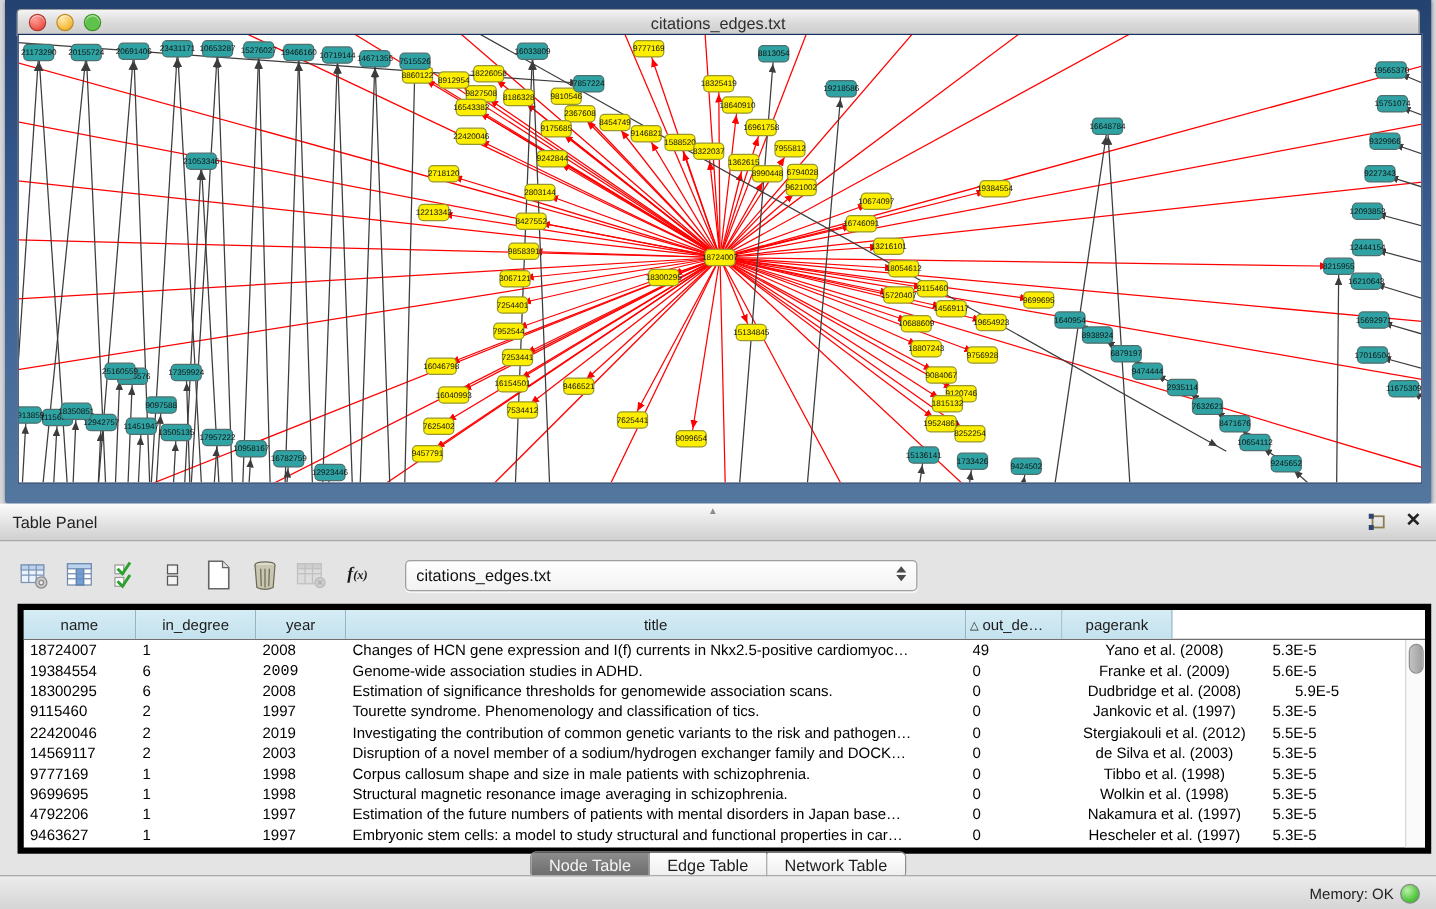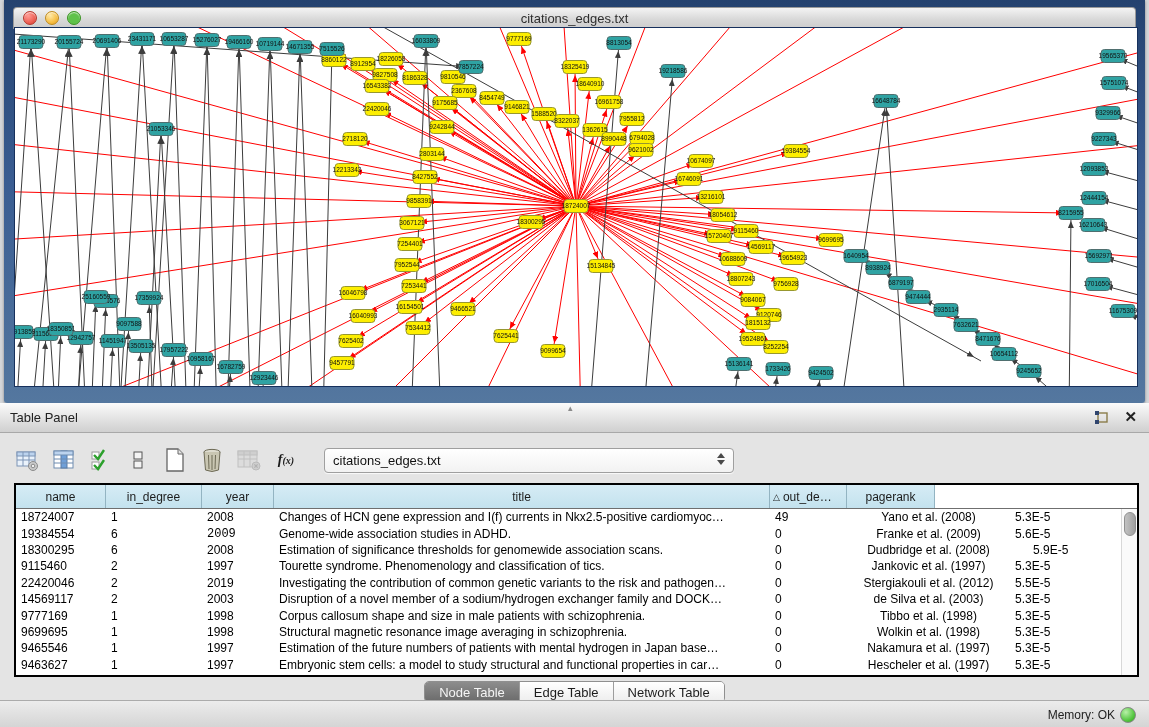--- a/index.html
+++ b/index.html
@@ -40,21 +40,21 @@
   .dropdown{margin-left:14px;width:392px;height:23px;background:linear-gradient(180deg,#ffffff,#f2f2f2);
     border:1px solid #9f9f9f;border-radius:4px;display:flex;align-items:center;
     font-size:13px;color:#111;padding:0 8px;position:relative;cursor:pointer;
     box-shadow:0 1px 1px rgba(255,255,255,.8);}
   .dd-arrows{position:absolute;right:8px;top:4px;display:flex;flex-direction:column;gap:2px;}
   .dd-arrows i{display:block;width:0;height:0;border-left:4px solid transparent;border-right:4px solid transparent;}
   .dd-arrows .up{border-bottom:5px solid #4a4a4a;}
   .dd-arrows .down{border-top:5px solid #4a4a4a;}
   
   .grid-box{position:absolute;left:14px;top:80px;width:1121px;height:190px;
-    background:#ffffff;border:2px solid #000000;overflow:hidden;}
+    background:#ffffff;border:5px solid #000000;overflow:hidden;}
   .grid-head{display:flex;height:23px;border-bottom:1px solid #6f6f6f;background:#fff;}
   .gh-cell{background:linear-gradient(180deg,#d6ecf5,#c3e2ee);border-right:1px solid #93b4c2;
     font-size:12px;color:#1c1c1c;display:flex;align-items:center;justify-content:center;
     box-sizing:border-box;overflow:hidden;white-space:nowrap;}
   .gh-cell.left{justify-content:flex-start;padding-left:3px;}
   .sort-tri{font-size:9px;margin-right:3px;color:#222;}
   .grid-body{position:absolute;left:0;top:24px;right:15px;bottom:0;overflow:hidden;}
   .grow{display:flex;height:16.4px;align-items:center;}
   .gcell{font-size:12px;color:#000;white-space:nowrap;overflow:hidden;box-sizing:border-box;
     padding-left:5px;flex-shrink:0;}
@@ -908,24 +908,24 @@
         <div class="grow">
           <div class="gcell" style="width: 90px;">9699695</div>
           <div class="gcell" style="width: 96px;">1</div>
           <div class="gcell" style="width: 72px;">1998</div>
           <div class="gcell" style="width: 496px;">Structural magnetic resonance image averaging in schizophrenia.</div>
           <div class="gcell" style="width: 77px;">0</div>
           <div class="gcell center" style="width: 163px;">Wolkin et al. (1998)</div>
           <div class="gcell" style="width: 88px;">5.3E-5</div>
         </div>
         <div class="grow">
-          <div class="gcell" style="width: 90px;">9465546</div>
+          <div class="gcell" style="width: 90px;">4792206</div>
           <div class="gcell" style="width: 96px;">1</div>
           <div class="gcell" style="width: 72px;">1997</div>
-          <div class="gcell" style="width: 496px;">Estimation of the future numbers of patients with mental hydrogen in Japan base…</div>
+          <div class="gcell" style="width: 496px;">Estimation of the future numbers of patients with mental disorders in Japan base…</div>
           <div class="gcell" style="width: 77px;">0</div>
           <div class="gcell center" style="width: 163px;">Nakamura et al. (1997)</div>
           <div class="gcell" style="width: 88px;">5.3E-5</div>
         </div>
         <div class="grow">
           <div class="gcell" style="width: 90px;">9463627</div>
           <div class="gcell" style="width: 96px;">1</div>
           <div class="gcell" style="width: 72px;">1997</div>
           <div class="gcell" style="width: 496px;">Embryonic stem cells: a model to study structural and functional properties in car…</div>
           <div class="gcell" style="width: 77px;">0</div>

